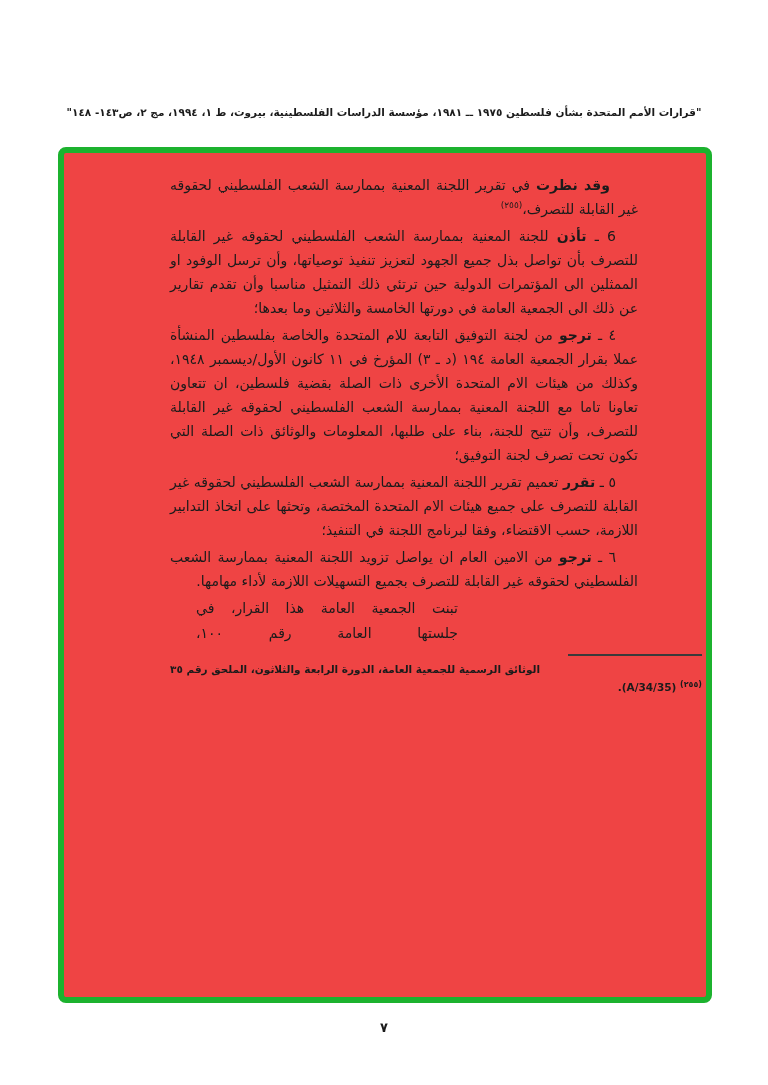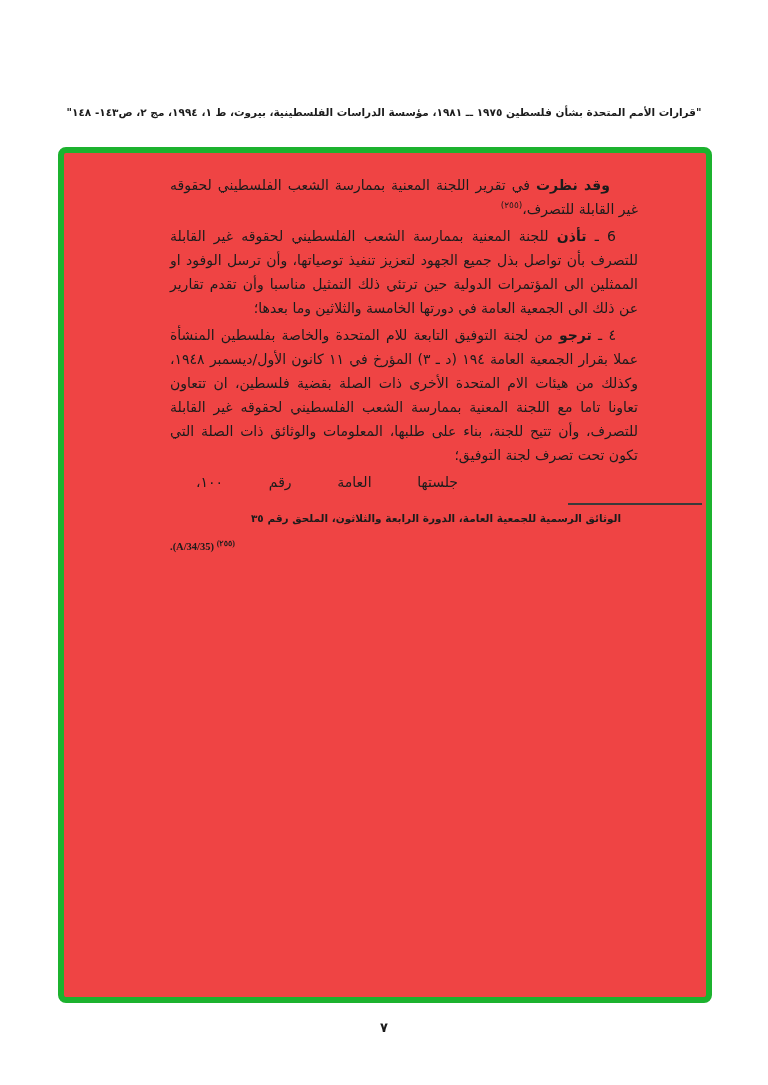--- a/index.html
+++ b/index.html
@@ -61,27 +61,26 @@
   }
   
   .footnote { margin:8px -64px 0 0; }
   .fn-rule {
     width:134px; height:2px;
     background:#3a3a3a;
     margin-bottom:6px;
   }
   .fn-line1 {
     font-size:10.5px; font-weight:bold;
-    line-height:14px; text-align:center;
+    line-height:14px; text-align:left;
   }
   .fn-line2 {
     font-size:10.5px; font-weight:bold;
-    line-height:14px; text-align:left;
-    margin-top:12px;
-    font-family:Liberation Serif, serif;
+    line-height:14px; text-align:right;
+    margin-top:2px;
   }
   .fn-marker { font-size:8px; vertical-align:4px; font-weight:bold; }
   
   .page-num {
     position:absolute; top:1020px; left:0; width:100%;
     text-align:center;
     font-size:13px; font-weight:bold;
   }
 </style>
 </head>
@@ -95,23 +94,26 @@
     <div class="frame-content">
 
       <p class="para intro"><b class="lead">وقد نظرت</b><span> في تقرير اللجنة المعنية بممارسة الشعب الفلسطيني لحقوقه غير القابلة للتصرف،</span><sup class="fnref">(٢٥٥)</sup></p>
 
 
 
       <p class="para"><span>6 ـ </span><b class="lead">تأذن</b><span> للجنة المعنية بممارسة الشعب الفلسطيني لحقوقه غير القابلة للتصرف بأن تواصل بذل جميع الجهود لتعزيز تنفيذ توصياتها، وأن ترسل الوفود او الممثلين الى المؤتمرات الدولية حين ترتئي ذلك التمثيل مناسبا وأن تقدم تقارير عن ذلك الى الجمعية العامة في دورتها الخامسة والثلاثين وما بعدها؛</span></p>
 
       <p class="para"><span>٤ ـ </span><b class="lead">ترجو</b><span> من لجنة التوفيق التابعة للام المتحدة والخاصة بفلسطين المنشأة عملا بقرار الجمعية العامة ١٩٤ (د ـ ٣) المؤرخ في ١١ كانون الأول/ديسمبر ١٩٤٨، وكذلك من هيئات الام المتحدة الأخرى ذات الصلة بقضية فلسطين، ان تتعاون تعاونا تاما مع اللجنة المعنية بممارسة الشعب الفلسطيني لحقوقه غير القابلة للتصرف، وأن تتيح للجنة، بناء على طلبها، المعلومات والوثائق ذات الصلة التي تكون تحت تصرف لجنة التوفيق؛</span></p>
 
+      <p class="para"><span>٥ ـ </span><b class="lead">تقرر</b><span> تعميم تقرير اللجنة المعنية بممارسة الشعب الفلسطيني لحقوقه غير القابلة للتصرف على جميع هيئات الام المتحدة المختصة، وتحثها على اتخاذ التدابير اللازمة، حسب الاقتضاء، وفقا لبرنامج اللجنة في التنفيذ؛</span></p>
 
+      <p class="para"><span>٦ ـ </span><b class="lead">ترجو</b><span> من الامين العام ان يواصل تزويد اللجنة المعنية بممارسة الشعب الفلسطيني لحقوقه غير القابلة للتصرف بجميع التسهيلات اللازمة لأداء مهامها.</span></p>
 
       <div class="closing">
+        <div class="cl-line">تبنت الجمعية العامة هذا القرار، في</div>
         <div class="cl-line">جلستها العامة رقم ١٠٠،</div>
       </div>
 
       <div class="footnote">
         <div class="fn-rule"></div>
         <div class="fn-line1">الوثائق الرسمية للجمعية العامة، الدورة الرابعة والثلاثون، الملحق رقم ٣٥</div>
         <div class="fn-line2"><sup class="fn-marker">(٢٥٥)</sup> <span dir="ltr">(A/34/35)</span><span>.</span></div>
       </div>
 
     </div>

